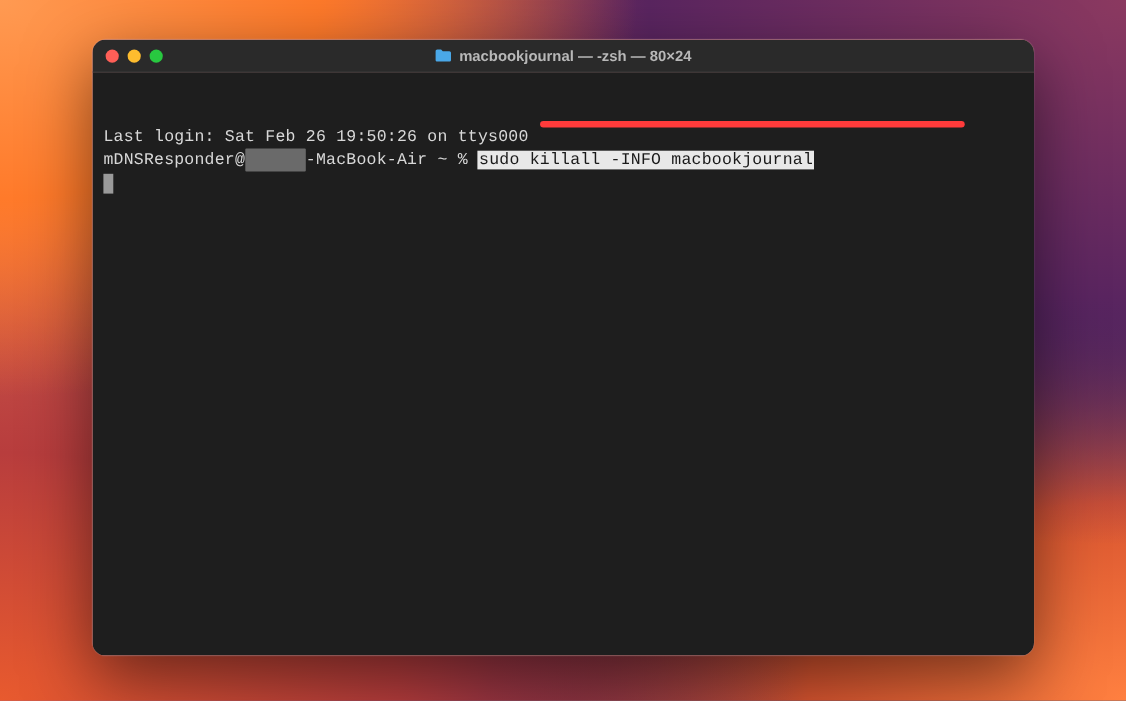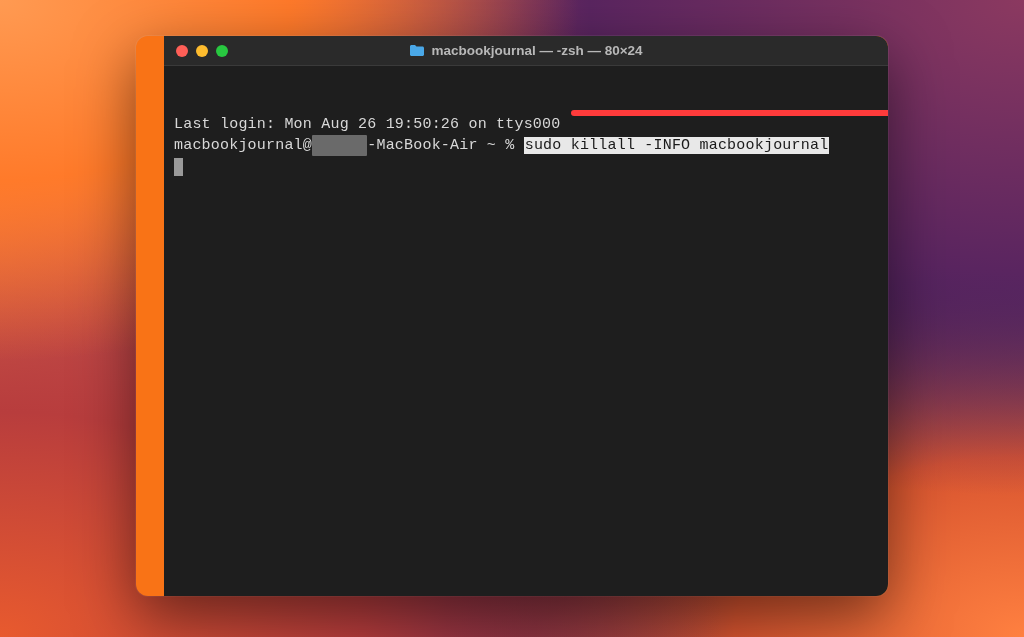--- a/index.html
+++ b/index.html
@@ -19,29 +19,28 @@
                   linear-gradient(135deg, #ff8c42 0%, #a93a5a 40%, #2d1850 70%, #1f3a6e 100%);
       display: flex;
       align-items: flex-start;
       justify-content: center;
       padding-top: 36px;
       font-family: -apple-system, BlinkMacSystemFont, "Segoe UI", sans-serif;
       overflow: hidden;
     }
     
     .terminal-window {
-      width: 752px;
+      width: 856px;
       height: 560px;
-      background: #f97316;
+      background: #fca5a5;
       border-radius: 12px;
       box-shadow: 0 20px 60px rgba(0,0,0,0.5), 0 0 0 1px rgba(255,255,255,0.08);
       overflow: hidden;
       display: flex;
       flex-direction: column;
-      padding-left: 28px;
     }
     
     .titlebar {
       height: 30px;
       background: #2a2a2a;
       display: flex;
       align-items: center;
       padding: 0 12px;
       position: relative;
       border-bottom: 1px solid #3a3a3a;
@@ -156,16 +155,16 @@
       <span class="folder-icon">
         <svg viewBox="0 0 16 13" fill="none">
           <path d="M1 2.5C1 1.67 1.67 1 2.5 1H6L7.5 2.5H13.5C14.33 2.5 15 3.17 15 4V10.5C15 11.33 14.33 12 13.5 12H2.5C1.67 12 1 11.33 1 10.5V2.5Z" fill="#4aa8e8"></path>
         </svg>
       </span>
       <span>macbookjournal — -zsh — 80×24</span>
     </div>
   </div>
 
   <div class="terminal-body">
-    <span class="line">Last login: Mon Aug 26 19:50:26 on ttys000</span><span class="line prompt-line"><span>macbookjournal@</span><span class="redacted">      </span><span>-MacBook-Air ~ % </span><span class="highlighted-cmd">sudo killall -INFO macbookjournal</span></span><span class="line"><span class="cursor"></span></span>
+    <span class="line">Last login: Sat Feb 26 19:50:26 on ttys000</span><span class="line prompt-line"><span>mDNSResponder@</span><span class="redacted">      </span><span>-MacBook-Air ~ % </span><span class="highlighted-cmd">sudo killall -INFO macbookjournal</span></span><span class="line"><span class="cursor"></span></span>
     <div class="underline-annotation"></div>
   </div>
 </div>
 
 </body></html>

